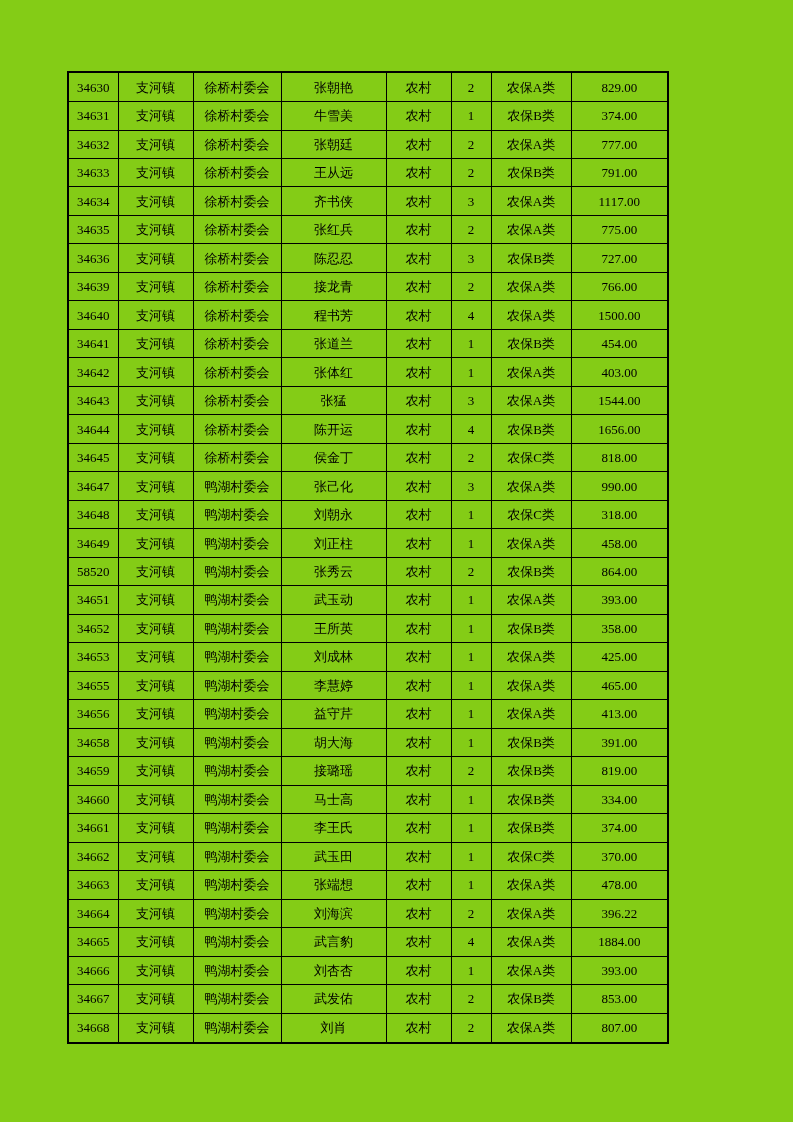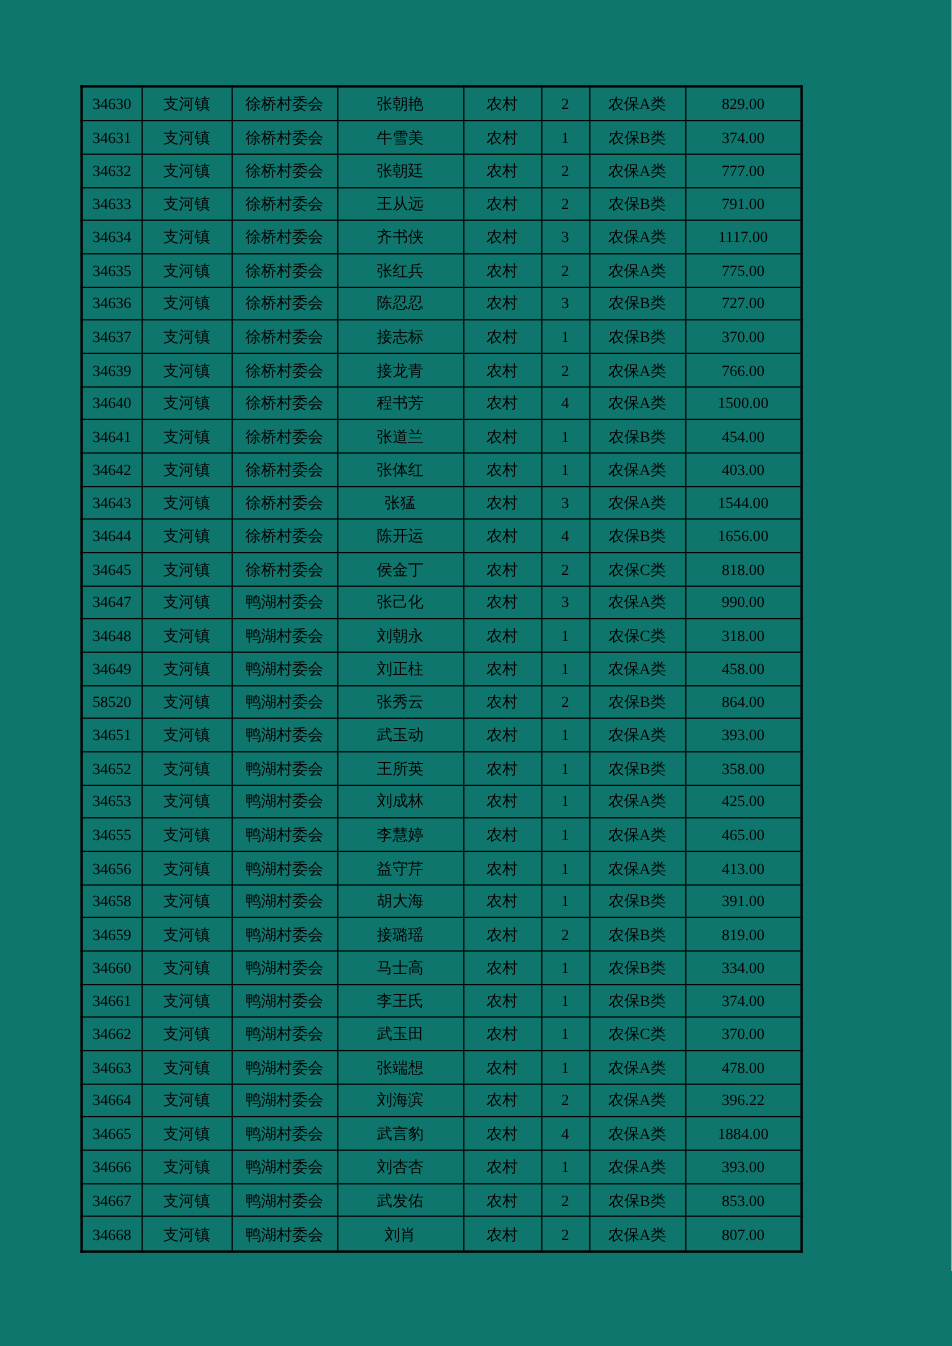--- a/index.html
+++ b/index.html
@@ -4,21 +4,21 @@
 <style>
   html, body {
     margin: 0;
     padding: 0;
     background: #e8e8e8;
   }
   .page {
     position: relative;
     width: 793px;
     height: 1122px;
-    background: #0f766e;
+    background: #84cc16;
     overflow: hidden;
     font-family: "Liberation Serif", "DejaVu Serif", serif;
   }
   table.data-table {
     position: absolute;
     left: 67px;
     top: 71px;
     width: 600px;
     height: 973px;
     border-collapse: collapse;
@@ -117,30 +117,20 @@
           <td>34636</td>
           <td>支河镇</td>
           <td>徐桥村委会</td>
           <td>陈忍忍</td>
           <td>农村</td>
           <td>3</td>
           <td>农保B类</td>
           <td>727.00</td>
         </tr>
         <tr>
-          <td>34637</td>
-          <td>支河镇</td>
-          <td>徐桥村委会</td>
-          <td>接志标</td>
-          <td>农村</td>
-          <td>1</td>
-          <td>农保B类</td>
-          <td>370.00</td>
-        </tr>
-        <tr>
           <td>34639</td>
           <td>支河镇</td>
           <td>徐桥村委会</td>
           <td>接龙青</td>
           <td>农村</td>
           <td>2</td>
           <td>农保A类</td>
           <td>766.00</td>
         </tr>
         <tr>

